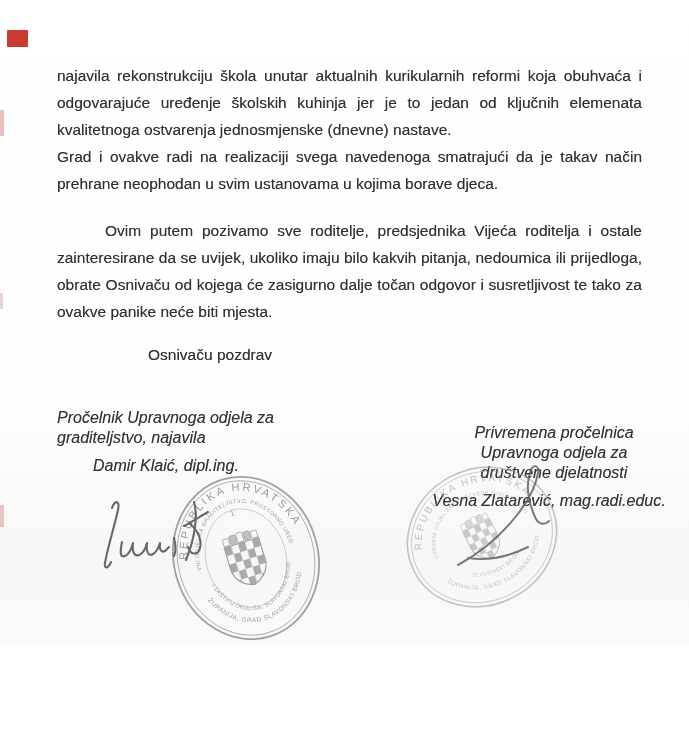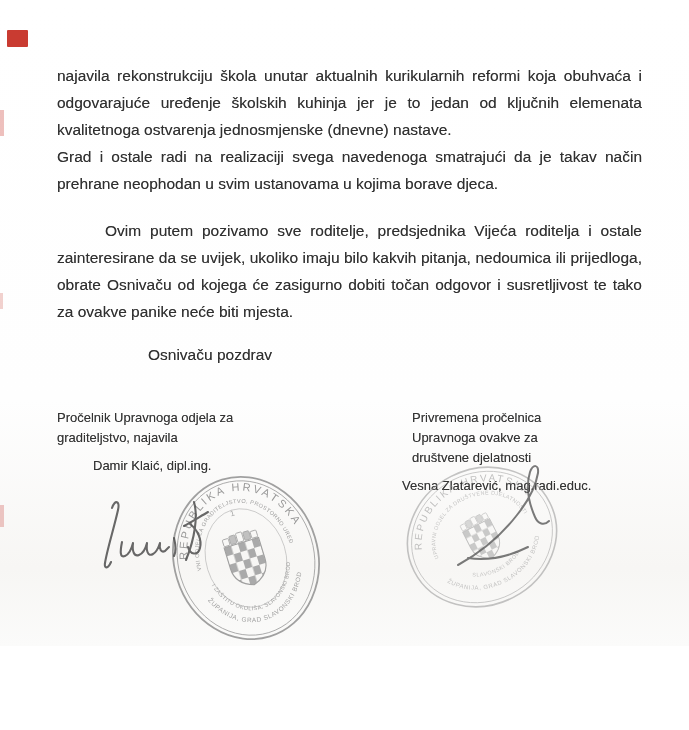--- a/index.html
+++ b/index.html
@@ -20,25 +20,26 @@
     text-shadow:0 0 .5px rgba(48,48,48,.55);
   }
   .body-text p{margin:0;}
   .body-text p.indent{text-indent:48px;margin-top:20px;}
   .closing{
     position:absolute;left:148px;top:346px;
     font-size:15.5px;color:#303030;text-shadow:0 0 .5px rgba(48,48,48,.55);
   }
   .sig-block{
     position:absolute;top:408px;
-    font-size:13px;line-height:20px;color:#333333;
+    font-size:16px;line-height:20px;color:#333333;
     text-shadow:0 0 .5px rgba(51,51,51,.5);
+    font-style:italic;
   }
   .sig-left{left:57px;width:250px;text-align:left;}
-  .sig-right{left:412px;width:260px;}
+  .sig-right{left:424px;width:260px;text-align:center;margin-top:15px;}
   .sig-name{margin-top:8px;white-space:nowrap;margin-left:36px;}
   .sig-right .sig-name{margin-left:-10px;}
   
   .artifact{position:absolute;background:#c63026;}
   .artifact-main{left:7px;top:30px;width:21px;height:17px;border-radius:1px;opacity:.95;}
   .artifact-e1{left:0;top:110px;width:4px;height:26px;opacity:.30;}
   .artifact-e2{left:0;top:293px;width:3px;height:16px;opacity:.22;}
   .artifact-e3{left:0;top:505px;width:4px;height:22px;opacity:.26;}
   
   .stamp,.handsig{position:absolute;}
@@ -52,35 +53,35 @@
 
 <div class="page">
 
   <div class="artifact artifact-main"></div>
   <div class="artifact artifact-e1"></div>
   <div class="artifact artifact-e2"></div>
   <div class="artifact artifact-e3"></div>
 
   <div class="body-text">
     <p>najavila rekonstrukciju škola unutar aktualnih kurikularnih reformi koja obuhvaća i odgovarajuće uređenje školskih kuhinja jer je to jedan od ključnih elemenata kvalitetnoga ostvarenja jednosmjenske (dnevne) nastave.</p>
-    <p>Grad i ostale radi na realizaciji svega navedenoga smatrajući da je takav način prehrane neophodan u svim ustanovama u kojima borave djeca.</p>
-    <p class="indent">Ovim putem pozivamo sve roditelje, predsjednika Vijeća roditelja i ostale zainteresirane da se uvijek, ukoliko imaju bilo kakvih pitanja, nedoumica ili prijedloga, obrate Osnivaču od kojega će zasigurno dobiti točan odgovor i susretljivost te tako za ovakve panike neće biti mjesta.</p>
+    <p>Grad i ovakve radi na realizaciji svega navedenoga smatrajući da je takav način prehrane neophodan u svim ustanovama u kojima borave djeca.</p>
+    <p class="indent">Ovim putem pozivamo sve roditelje, predsjednika Vijeća roditelja i ostale zainteresirane da se uvijek, ukoliko imaju bilo kakvih pitanja, nedoumica ili prijedloga, obrate Osnivaču od kojega će zasigurno dalje točan odgovor i susretljivost te tako za ovakve panike neće biti mjesta.</p>
   </div>
 
   <div class="closing">Osnivaču pozdrav</div>
 
   <div class="sig-block sig-left">
     <div>Pročelnik Upravnoga odjela za</div>
     <div>graditeljstvo, najavila</div>
     <div class="sig-name">Damir Klaić, dipl.ing.</div>
   </div>
 
   <div class="sig-block sig-right">
     <div>Privremena pročelnica</div>
-    <div>Upravnoga ovakve za</div>
+    <div>Upravnoga odjela za</div>
     <div>društvene djelatnosti</div>
     <div class="sig-name">Vesna Zlatarević, mag.radi.educ.</div>
   </div>
 
   <svg class="stamp stamp-left" viewBox="0 0 160 180">
     <defs>
       <path id="l-arc-top" d="M 22,90 A 58,68 0 0 1 138,90"></path>
       <path id="l-arc-bottom" d="M 25,90 A 55,65 0 0 0 135,90"></path>
       <path id="l-arc-inner-top" d="M 34,90 A 46,56 0 0 1 126,90"></path>
       <path id="l-arc-inner-bottom" d="M 37,90 A 43,53 0 0 0 123,90"></path>

